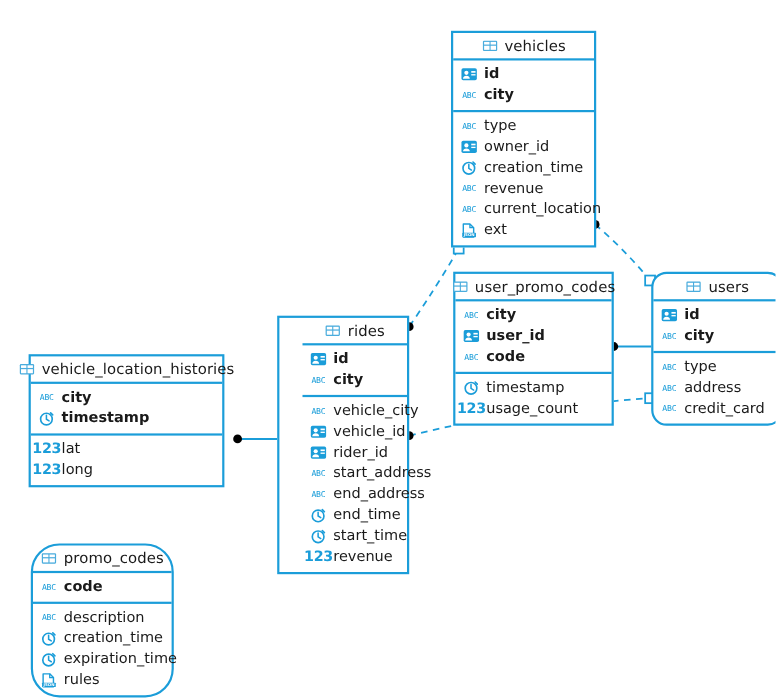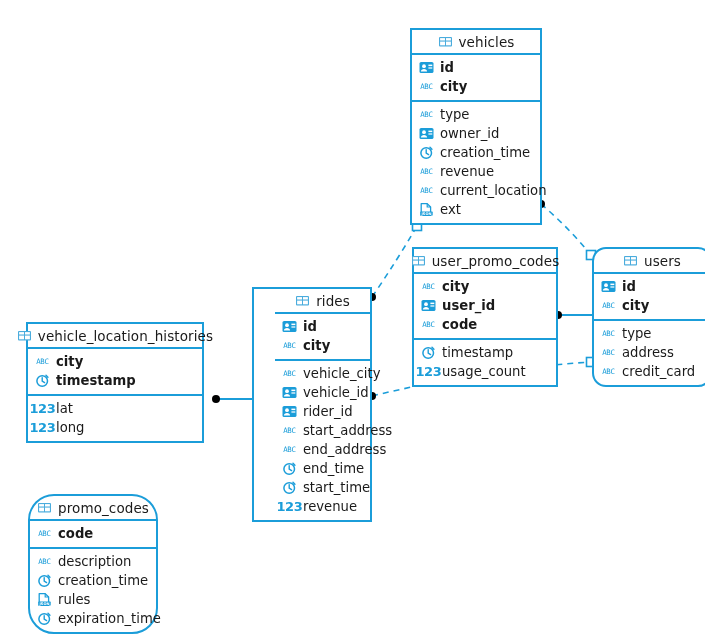--- a/index.html
+++ b/index.html
@@ -431,33 +431,33 @@
               <circle cx="7.2" cy="8" r="5.3" fill="#fff" stroke="#1b9dd9" stroke-width="1.5"></circle>
               <path d="M7.2 4.6v3.5l2.4 1.5" fill="none" stroke="#1b9dd9" stroke-width="1.4" stroke-linecap="round"></path>
               <path d="M11.0 2.3l1.9 1.9" stroke="#1b9dd9" stroke-width="1.5" stroke-linecap="round"></path>
             </svg>
           </span>
           <span class="fname">creation_time</span>
         </div>
         <div class="field">
           <span class="ico">
             <svg width="15" height="15" viewBox="0 0 15 15">
+              <circle cx="7.2" cy="8" r="5.3" fill="#fff" stroke="#1b9dd9" stroke-width="1.5"></circle>
+              <path d="M7.2 4.6v3.5l2.4 1.5" fill="none" stroke="#1b9dd9" stroke-width="1.4" stroke-linecap="round"></path>
+              <path d="M11.0 2.3l1.9 1.9" stroke="#1b9dd9" stroke-width="1.5" stroke-linecap="round"></path>
+            </svg>
+          </span>
+          <span class="fname">expiration_time</span>
+        </div>
+        <div class="field">
+          <span class="ico">
+            <svg width="15" height="15" viewBox="0 0 15 15">
               <path d="M2.2 1.6h6.0l3.4 3.4v8.4H2.2z" fill="#fff" stroke="#1b9dd9" stroke-width="1.3" stroke-linejoin="round"></path>
               <path d="M8.2 1.6v3.4h3.4" fill="none" stroke="#1b9dd9" stroke-width="1.2"></path>
               <rect x="1.3" y="9.6" width="12.4" height="4.0" rx="0.6" fill="#1b9dd9"></rect>
               <text x="7.5" y="12.9" font-family="DejaVu Sans, sans-serif" font-size="3.6" font-weight="bold" fill="#fff" text-anchor="middle">JSON</text>
             </svg>
           </span>
           <span class="fname">rules</span>
         </div>
-        <div class="field">
-          <span class="ico">
-            <svg width="15" height="15" viewBox="0 0 15 15">
-              <circle cx="7.2" cy="8" r="5.3" fill="#fff" stroke="#1b9dd9" stroke-width="1.5"></circle>
-              <path d="M7.2 4.6v3.5l2.4 1.5" fill="none" stroke="#1b9dd9" stroke-width="1.4" stroke-linecap="round"></path>
-              <path d="M11.0 2.3l1.9 1.9" stroke="#1b9dd9" stroke-width="1.5" stroke-linecap="round"></path>
-            </svg>
-          </span>
-          <span class="fname">expiration_time</span>
-        </div>
       </div>
     </div>
   </div>
 
 </body></html>

